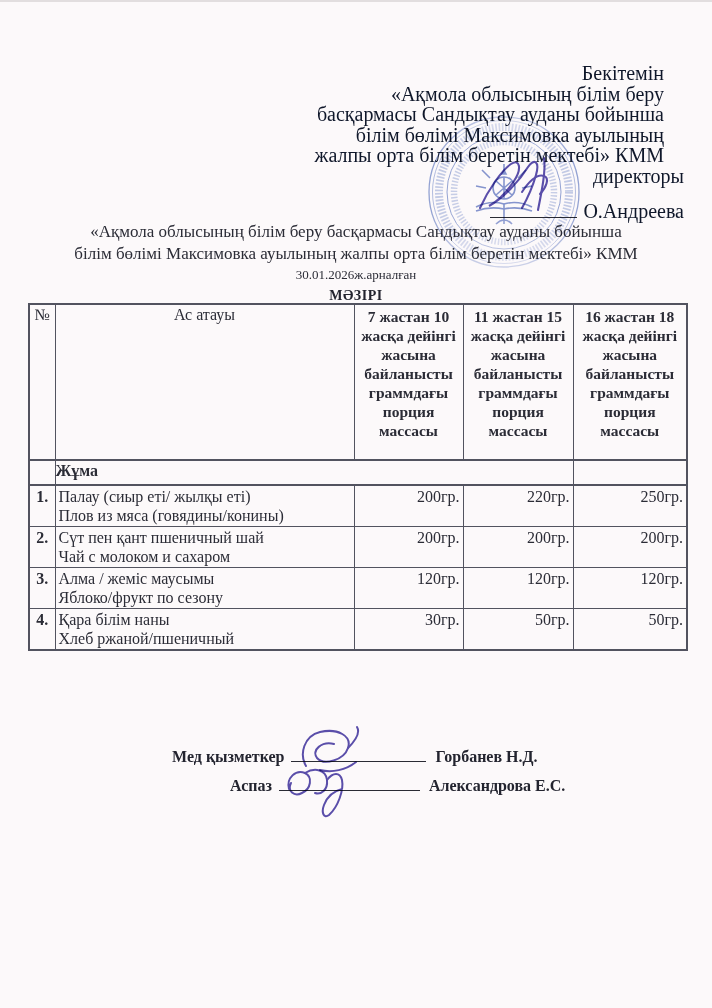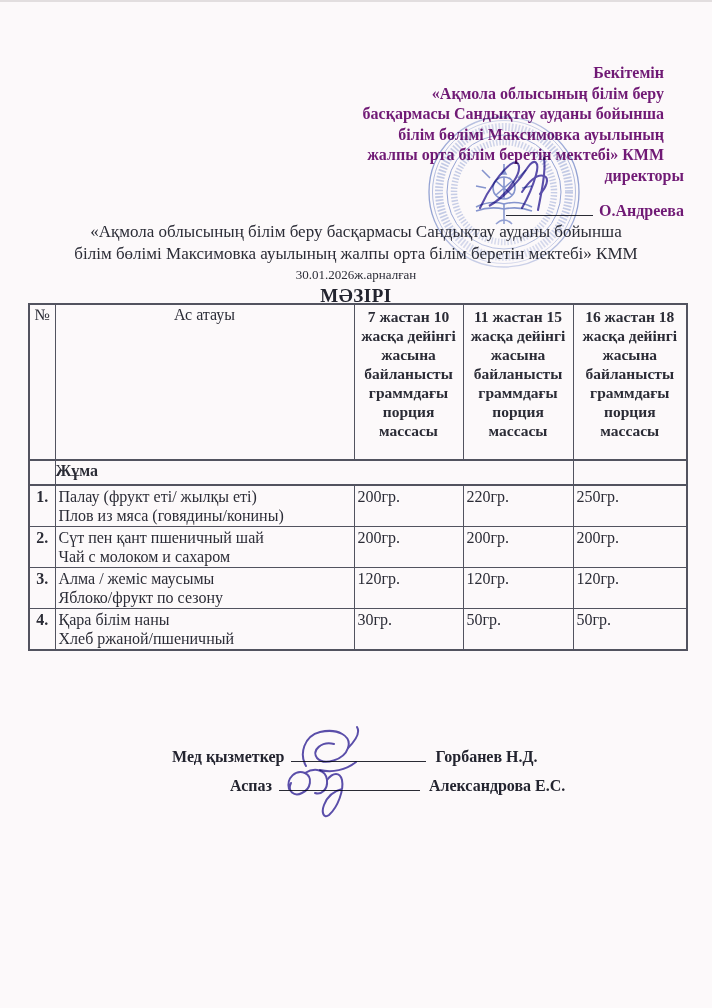--- a/index.html
+++ b/index.html
@@ -6,63 +6,63 @@
   body{
     width:712px;height:1008px;position:relative;overflow:hidden;
     background:#fcf9fa;
     font-family:"Liberation Serif","DejaVu Serif",serif;
     color:#26272f;
   }
   .scan-edge-top{position:absolute;top:0;left:0;width:712px;height:2px;background:rgba(92,80,88,.16);}
   
   .approval{
     position:absolute;top:63px;right:28px;width:400px;
-    text-align:right;font-weight:bold;font-size:16px;line-height:20.5px;
-    color:#701a75;z-index:2;
+    text-align:right;font-weight:normal;font-size:20px;line-height:20.5px;
+    color:#0f172a;z-index:2;
   }
   .approval .inset{margin-right:20px;}
   .approval .dir-row{margin-top:15px;}
   .sig-underline{
     display:inline-block;border-bottom:1.6px solid #2a2b34;height:14px;vertical-align:baseline;
   }
   .approval .sig-underline{width:87px;margin-right:6px;}
   
   .stamp{position:absolute;left:424px;top:112px;z-index:3;mix-blend-mode:multiply;pointer-events:none;}
   .inksig{position:absolute;z-index:4;mix-blend-mode:multiply;pointer-events:none;}
   #dir-sig{left:474px;top:152px;}
   #med-sig{left:294px;top:724px;}
   #cook-sig{left:280px;top:763px;}
   
   .title-block{
     position:absolute;top:221px;left:0;width:712px;text-align:center;z-index:2;
     font-size:17px;line-height:22px;color:#2b2c36;
   }
   .title-block .date-line{font-size:13px;line-height:20px;}
-  .title-block .menu-title{font-size:19px;font-weight:bold;line-height:21px;letter-spacing:.5px;color:#23242f;}
+  .title-block .menu-title{font-size:14px;font-weight:bold;line-height:21px;letter-spacing:.5px;color:#23242f;}
   
   table.menu{
     position:absolute;left:28px;top:303px;width:658px;
     border-collapse:collapse;table-layout:fixed;z-index:2;
     font-size:16px;color:#2b2c36;
   }
   table.menu td{border:1px solid #52535f;vertical-align:top;padding:1px 3px;}
   table.menu tr.hdr td{border-bottom-width:2px;}
   table.menu td.outL{border-left-width:2px;}
   table.menu td.outR{border-right-width:2px;}
   table.menu tr.top td{border-top-width:2px;}
   table.menu tr.bot td{border-bottom-width:2px;}
   .hdr td{text-align:center;height:151px;}
   .hdr .agecol{font-weight:bold;font-size:15.5px;line-height:19px;padding-top:2px;}
   .hdr .numcol,.hdr .dishcol{font-size:16px;}
   tr.dayrow td{height:21px;border-bottom-width:2px;}
   tr.dayrow .daycell{font-weight:bold;text-align:left;line-height:20px;padding:0;}
   tr.dish td{height:38px;}
   td.rownum{font-weight:bold;text-align:center;line-height:19px;}
   td.dishname{line-height:19px;padding-left:6px;}
-  td.portion{text-align:left;line-height:19px;}
+  td.portion{text-align:right;line-height:19px;}
   
   .sig-row{
     position:absolute;left:0;width:712px;font-weight:bold;font-size:16px;color:#23242f;z-index:2;
   }
   #sig-row-med{top:747px;padding-left:172px;}
   #sig-row-cook{top:776px;padding-left:230px;}
   #sig-row-med .sig-underline{width:135px;margin-left:7px;margin-right:9px;}
   #sig-row-cook .sig-underline{width:141px;margin-left:7px;margin-right:9px;}
 </style>
 </head>
@@ -141,21 +141,21 @@
     <td class="agecol outR">16 жастан 18 жасқа дейінгі жасына байланысты граммдағы порция массасы</td>
   </tr>
   <tr class="dayrow">
     <td class="outL"></td>
     <td class="daycell" colspan="3">Жұма</td>
     <td class="outR"></td>
   </tr>
   <tr class="dish">
     <td class="rownum outL">1.</td>
     <td class="dishname">
-      <div>Палау (фрукт еті/ жылқы еті)</div>
+      <div>Палау (сиыр еті/ жылқы еті)</div>
       <div>Плов из мяса (говядины/конины)</div>
     </td>
     <td class="portion">200гр.</td>
     <td class="portion">220гр.</td>
     <td class="portion outR">250гр.</td>
   </tr>
   <tr class="dish">
     <td class="rownum outL">2.</td>
     <td class="dishname">
       <div>Сүт пен қант пшеничный шай</div>

